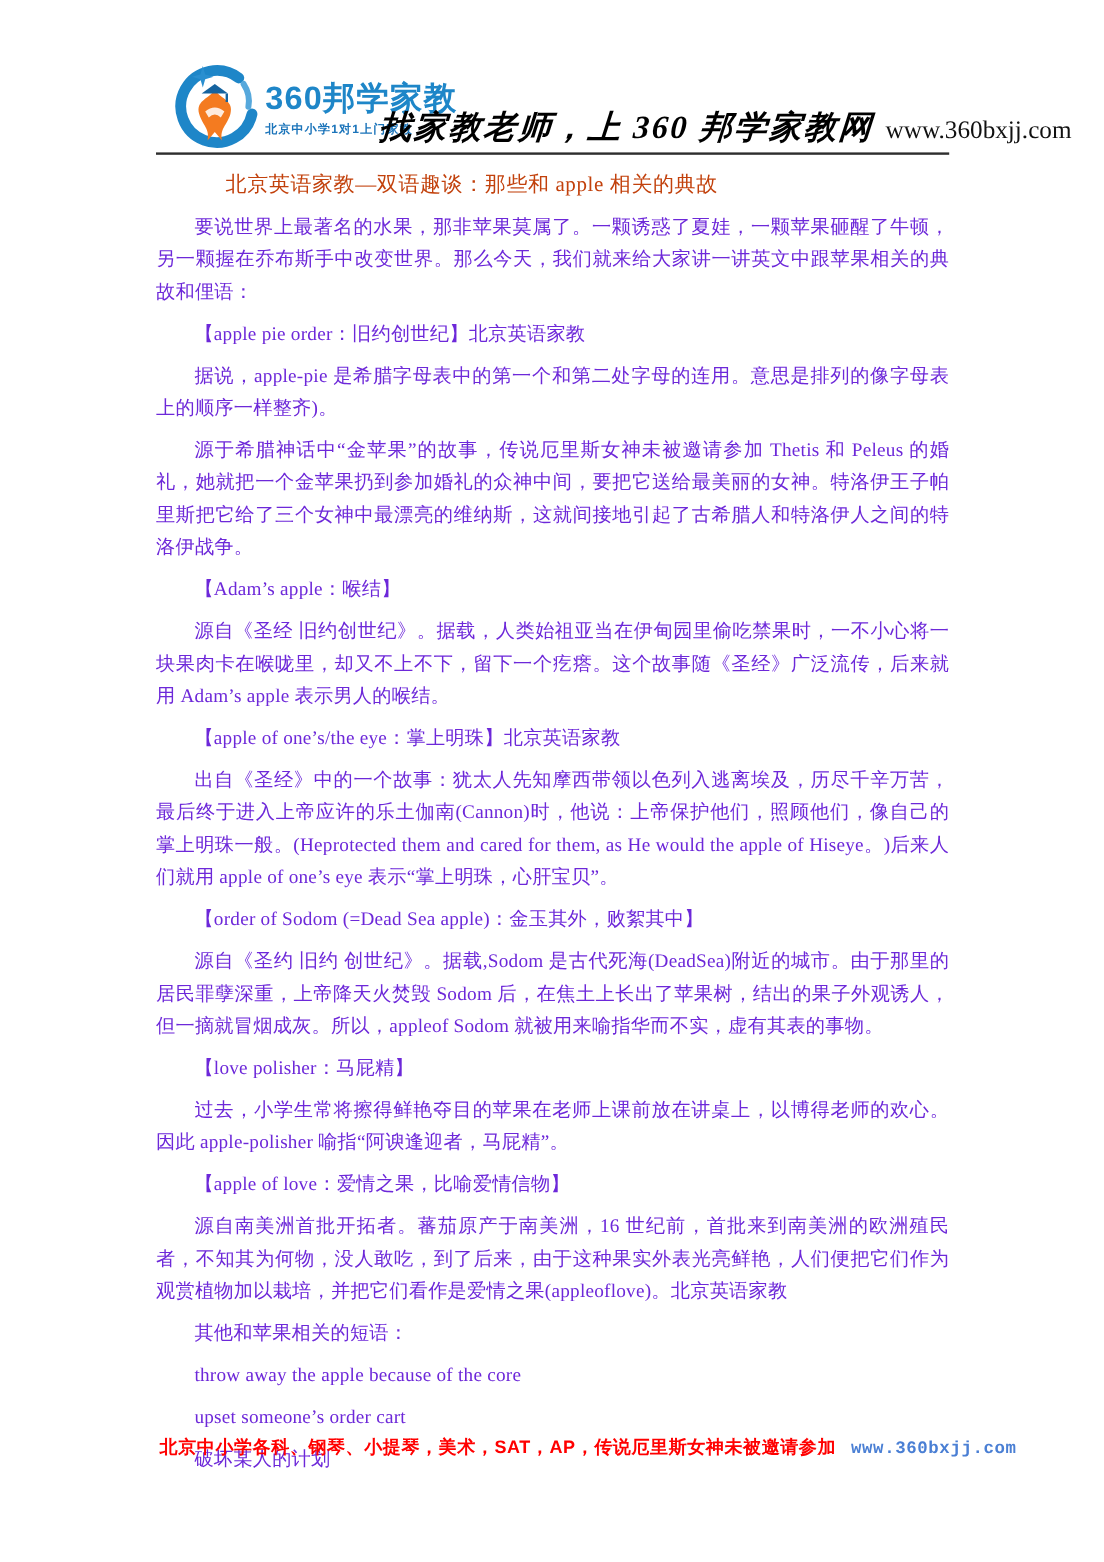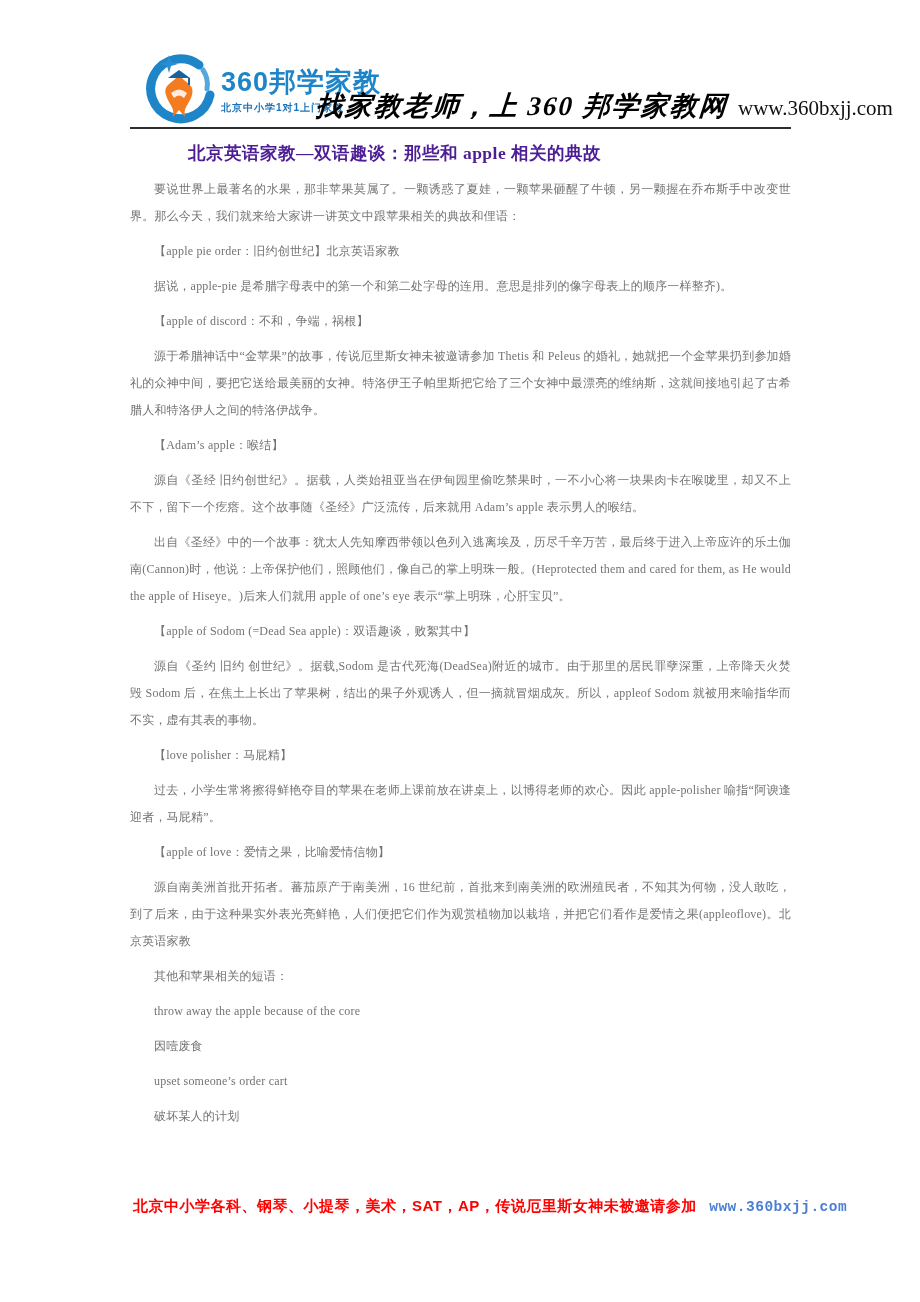--- a/index.html
+++ b/index.html
@@ -29,25 +29,25 @@
     letter-spacing:2px;transform:skewX(-4deg);
     font-family:"Liberation Serif","DejaVu Serif",serif;
   }
   .header-url{font-size:21px;color:#111;margin-left:10px;font-family:"Liberation Serif",serif;}
 
   .rule{position:absolute;left:130px;top:127px;width:661px;height:2px;background:#2e2e2e;}
 
   
   .article{position:absolute;left:130px;top:141px;width:661px;}
   .title{
-    margin:0 0 11px 58px;font-size:17.5px;font-weight:700;color:#4c1d95;
+    margin:0 0 11px 58px;font-size:17.5px;font-weight:400;color:#c2410c;
     letter-spacing:0.5px;line-height:24px;
   }
   .p{
-    margin:8px 0 0 0;font-size:12px;line-height:27px;color:#737373;
+    margin:8px 0 0 0;font-size:16px;line-height:27px;color:#6d28d9;
     text-indent:2em;text-align:justify;letter-spacing:0.2px;
   }
 
   
   .footer{
     position:absolute;left:133px;top:1197px;width:720px;white-space:nowrap;
     font-family:"Liberation Sans","DejaVu Sans",sans-serif;
   }
   .footer-text{font-size:15px;font-weight:bold;color:var(--footer-red);letter-spacing:0.5px;}
   .footer-url{
@@ -86,34 +86,33 @@
   </div>
 
   <div class="rule"></div>
 
   <div class="article">
     <h1 class="title">北京英语家教—双语趣谈：那些和 apple 相关的典故</h1>
 
     <p class="p">要说世界上最著名的水果，那非苹果莫属了。一颗诱惑了夏娃，一颗苹果砸醒了牛顿，另一颗握在乔布斯手中改变世界。那么今天，我们就来给大家讲一讲英文中跟苹果相关的典故和俚语：</p>
     <p class="p">【apple pie order：旧约创世纪】北京英语家教</p>
     <p class="p">据说，apple-pie 是希腊字母表中的第一个和第二处字母的连用。意思是排列的像字母表上的顺序一样整齐)。</p>
-    <p class="p">【apple of discord：不和，争端，祸根】</p>
     <p class="p">源于希腊神话中“金苹果”的故事，传说厄里斯女神未被邀请参加 Thetis 和 Peleus 的婚礼，她就把一个金苹果扔到参加婚礼的众神中间，要把它送给最美丽的女神。特洛伊王子帕里斯把它给了三个女神中最漂亮的维纳斯，这就间接地引起了古希腊人和特洛伊人之间的特洛伊战争。</p>
     <p class="p">【Adam’s apple：喉结】</p>
     <p class="p">源自《圣经 旧约创世纪》。据载，人类始祖亚当在伊甸园里偷吃禁果时，一不小心将一块果肉卡在喉咙里，却又不上不下，留下一个疙瘩。这个故事随《圣经》广泛流传，后来就用 Adam’s apple 表示男人的喉结。</p>
+    <p class="p">【apple of one’s/the eye：掌上明珠】北京英语家教</p>
     <p class="p">出自《圣经》中的一个故事：犹太人先知摩西带领以色列入逃离埃及，历尽千辛万苦，最后终于进入上帝应许的乐土伽南(Cannon)时，他说：上帝保护他们，照顾他们，像自己的掌上明珠一般。(Heprotected them and cared for them, as He would the apple of Hiseye。)后来人们就用 apple of one’s eye 表示“掌上明珠，心肝宝贝”。</p>
-    <p class="p">【apple of Sodom (=Dead Sea apple)：双语趣谈，败絮其中】</p>
+    <p class="p">【order of Sodom (=Dead Sea apple)：金玉其外，败絮其中】</p>
     <p class="p">源自《圣约 旧约 创世纪》。据载,Sodom 是古代死海(DeadSea)附近的城市。由于那里的居民罪孽深重，上帝降天火焚毁 Sodom 后，在焦土上长出了苹果树，结出的果子外观诱人，但一摘就冒烟成灰。所以，appleof Sodom 就被用来喻指华而不实，虚有其表的事物。</p>
     <p class="p">【love polisher：马屁精】</p>
     <p class="p">过去，小学生常将擦得鲜艳夺目的苹果在老师上课前放在讲桌上，以博得老师的欢心。因此 apple-polisher 喻指“阿谀逢迎者，马屁精”。</p>
     <p class="p">【apple of love：爱情之果，比喻爱情信物】</p>
     <p class="p">源自南美洲首批开拓者。蕃茄原产于南美洲，16 世纪前，首批来到南美洲的欧洲殖民者，不知其为何物，没人敢吃，到了后来，由于这种果实外表光亮鲜艳，人们便把它们作为观赏植物加以栽培，并把它们看作是爱情之果(appleoflove)。北京英语家教</p>
     <p class="p">其他和苹果相关的短语：</p>
     <p class="p">throw away the apple because of the core</p>
-    <p class="p">因噎废食</p>
     <p class="p">upset someone’s order cart</p>
     <p class="p">破坏某人的计划</p>
   </div>
 
   <div class="footer">
     <span class="footer-text">北京中小学各科、钢琴、小提琴，美术，SAT，AP，传说厄里斯女神未被邀请参加</span>
     <span class="footer-url">www.360bxjj.com</span>
   </div>
 
 </div>

